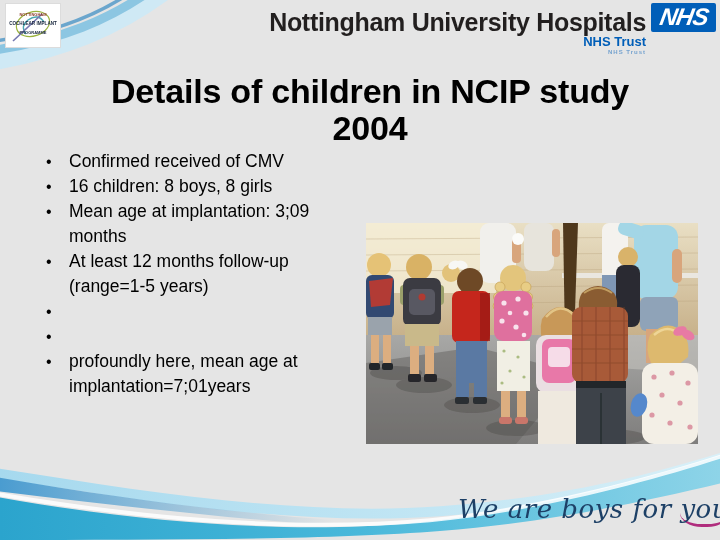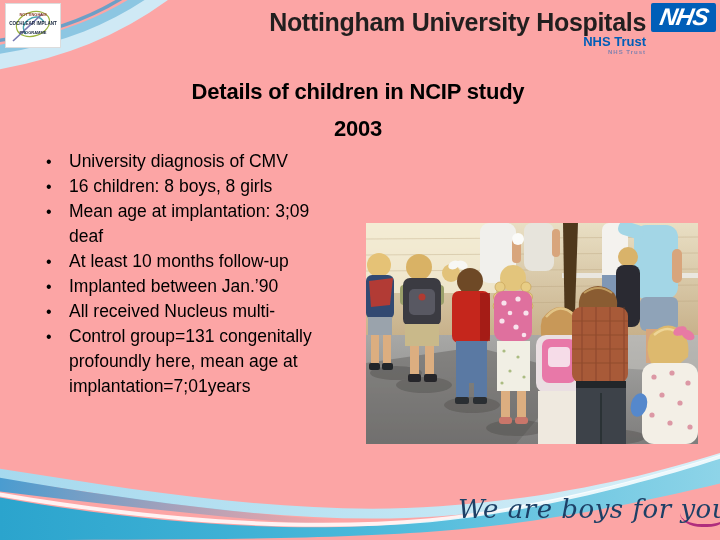--- a/index.html
+++ b/index.html
@@ -1,18 +1,18 @@
 <!DOCTYPE html>
 <html><head>
 <meta charset="utf-8">
 <style>
   html,body{margin:0;padding:0;background:#888;}
   .slide{
     position:relative;width:720px;height:540px;margin:0 auto;
-    background:#fca5a5;overflow:hidden;
+    background:#e5e5e5;overflow:hidden;
     font-family:"Liberation Sans",sans-serif;
   }
   
   .top-wave{position:absolute;left:0;top:0;width:260px;height:80px;z-index:0;}
   .program-logo{
     position:absolute;left:5px;top:3px;width:54px;height:43px;
     background:#ffffff;border:1px solid #dcdcdc;z-index:1;
   }
   .program-logo svg{display:block;width:100%;height:100%;}
   .brand{
@@ -32,23 +32,23 @@
   .nhs-trust{
     position:absolute;top:34px;right:74px;color:#005EB8;
     font-size:13px;font-weight:bold;white-space:nowrap;
   }
   .nhs-trust-shadow{
     position:absolute;top:49px;right:74px;color:#005EB8;opacity:0.5;
     font-size:6px;font-weight:bold;letter-spacing:1px;white-space:nowrap;
   }
   
   .title{
-    position:absolute;left:28px;top:73px;width:660px;margin:0;
+    position:absolute;left:40px;top:73px;width:660px;margin:0;
     text-align:center;color:#000000;
-    font-size:22px;font-weight:bold;line-height:37px;letter-spacing:-0.2px;
+    font-size:34px;font-weight:bold;line-height:37px;letter-spacing:-0.2px;
   }
   
   .bullets{
     position:absolute;left:46px;top:149px;width:310px;
     margin:0;padding:0;list-style:none;color:#000000;
   }
   .bullet{display:flex;}
   .marker{width:23px;flex:0 0 23px;font-size:16px;line-height:25px;}
   .bullet-content{flex:1;}
   .bline{font-size:17.5px;line-height:25px;white-space:nowrap;}
@@ -90,65 +90,63 @@
 
   <div class="brand">Nottingham University Hospitals</div>
   <div class="nhs-box">
     <span>NHS</span>
   </div>
   <div class="nhs-trust">NHS Trust</div>
   <div class="nhs-trust-shadow">NHS Trust</div>
 
   <h1 class="title">
     <div>Details of children in NCIP study</div>
-    <div>2003</div>
+    <div>2004</div>
   </h1>
 
   <ul class="bullets">
       <li class="bullet">
         <span class="marker">•</span>
         <div class="bullet-content">
-          <div class="bline">University diagnosis of CMV</div>
+          <div class="bline">Confirmed received of CMV</div>
         </div>
       </li>
       <li class="bullet">
         <span class="marker">•</span>
         <div class="bullet-content">
           <div class="bline">16 children: 8 boys, 8 girls</div>
         </div>
       </li>
       <li class="bullet">
         <span class="marker">•</span>
         <div class="bullet-content">
           <div class="bline">Mean age at implantation: 3;09</div>
-          <div class="bline">deaf</div>
-        </div>
-      </li>
-      <li class="bullet">
-        <span class="marker">•</span>
-        <div class="bullet-content">
-          <div class="bline">At least 10 months follow-up</div>
-        </div>
-      </li>
-      <li class="bullet">
-        <span class="marker">•</span>
-        <div class="bullet-content">
-          <div class="bline">Implanted between Jan.’90</div>
-        </div>
-      </li>
-      <li class="bullet">
-        <span class="marker">•</span>
-        <div class="bullet-content">
-          <div class="bline">All received Nucleus multi-</div>
-        </div>
-      </li>
-      <li class="bullet">
-        <span class="marker">•</span>
-        <div class="bullet-content">
-          <div class="bline">Control group=131 congenitally</div>
+          <div class="bline">months</div>
+        </div>
+      </li>
+      <li class="bullet">
+        <span class="marker">•</span>
+        <div class="bullet-content">
+          <div class="bline">At least 12 months follow-up</div>
+          <div class="bline">(range=1-5 years)</div>
+        </div>
+      </li>
+      <li class="bullet">
+        <span class="marker">•</span>
+        <div class="bullet-content">
+        </div>
+      </li>
+      <li class="bullet">
+        <span class="marker">•</span>
+        <div class="bullet-content">
+        </div>
+      </li>
+      <li class="bullet">
+        <span class="marker">•</span>
+        <div class="bullet-content">
           <div class="bline">profoundly here, mean age at</div>
           <div class="bline">implantation=7;01years</div>
         </div>
       </li>
     </ul>
 
   <svg class="photo" viewBox="0 0 332 221" preserveAspectRatio="none" role="img" aria-label="Group of young children with backpacks queuing outdoors in sunshine">
     <defs>
       <linearGradient id="wall" x1="0" y1="0" x2="0" y2="1">
         <stop offset="0" stop-color="#e9dfc4"></stop>

